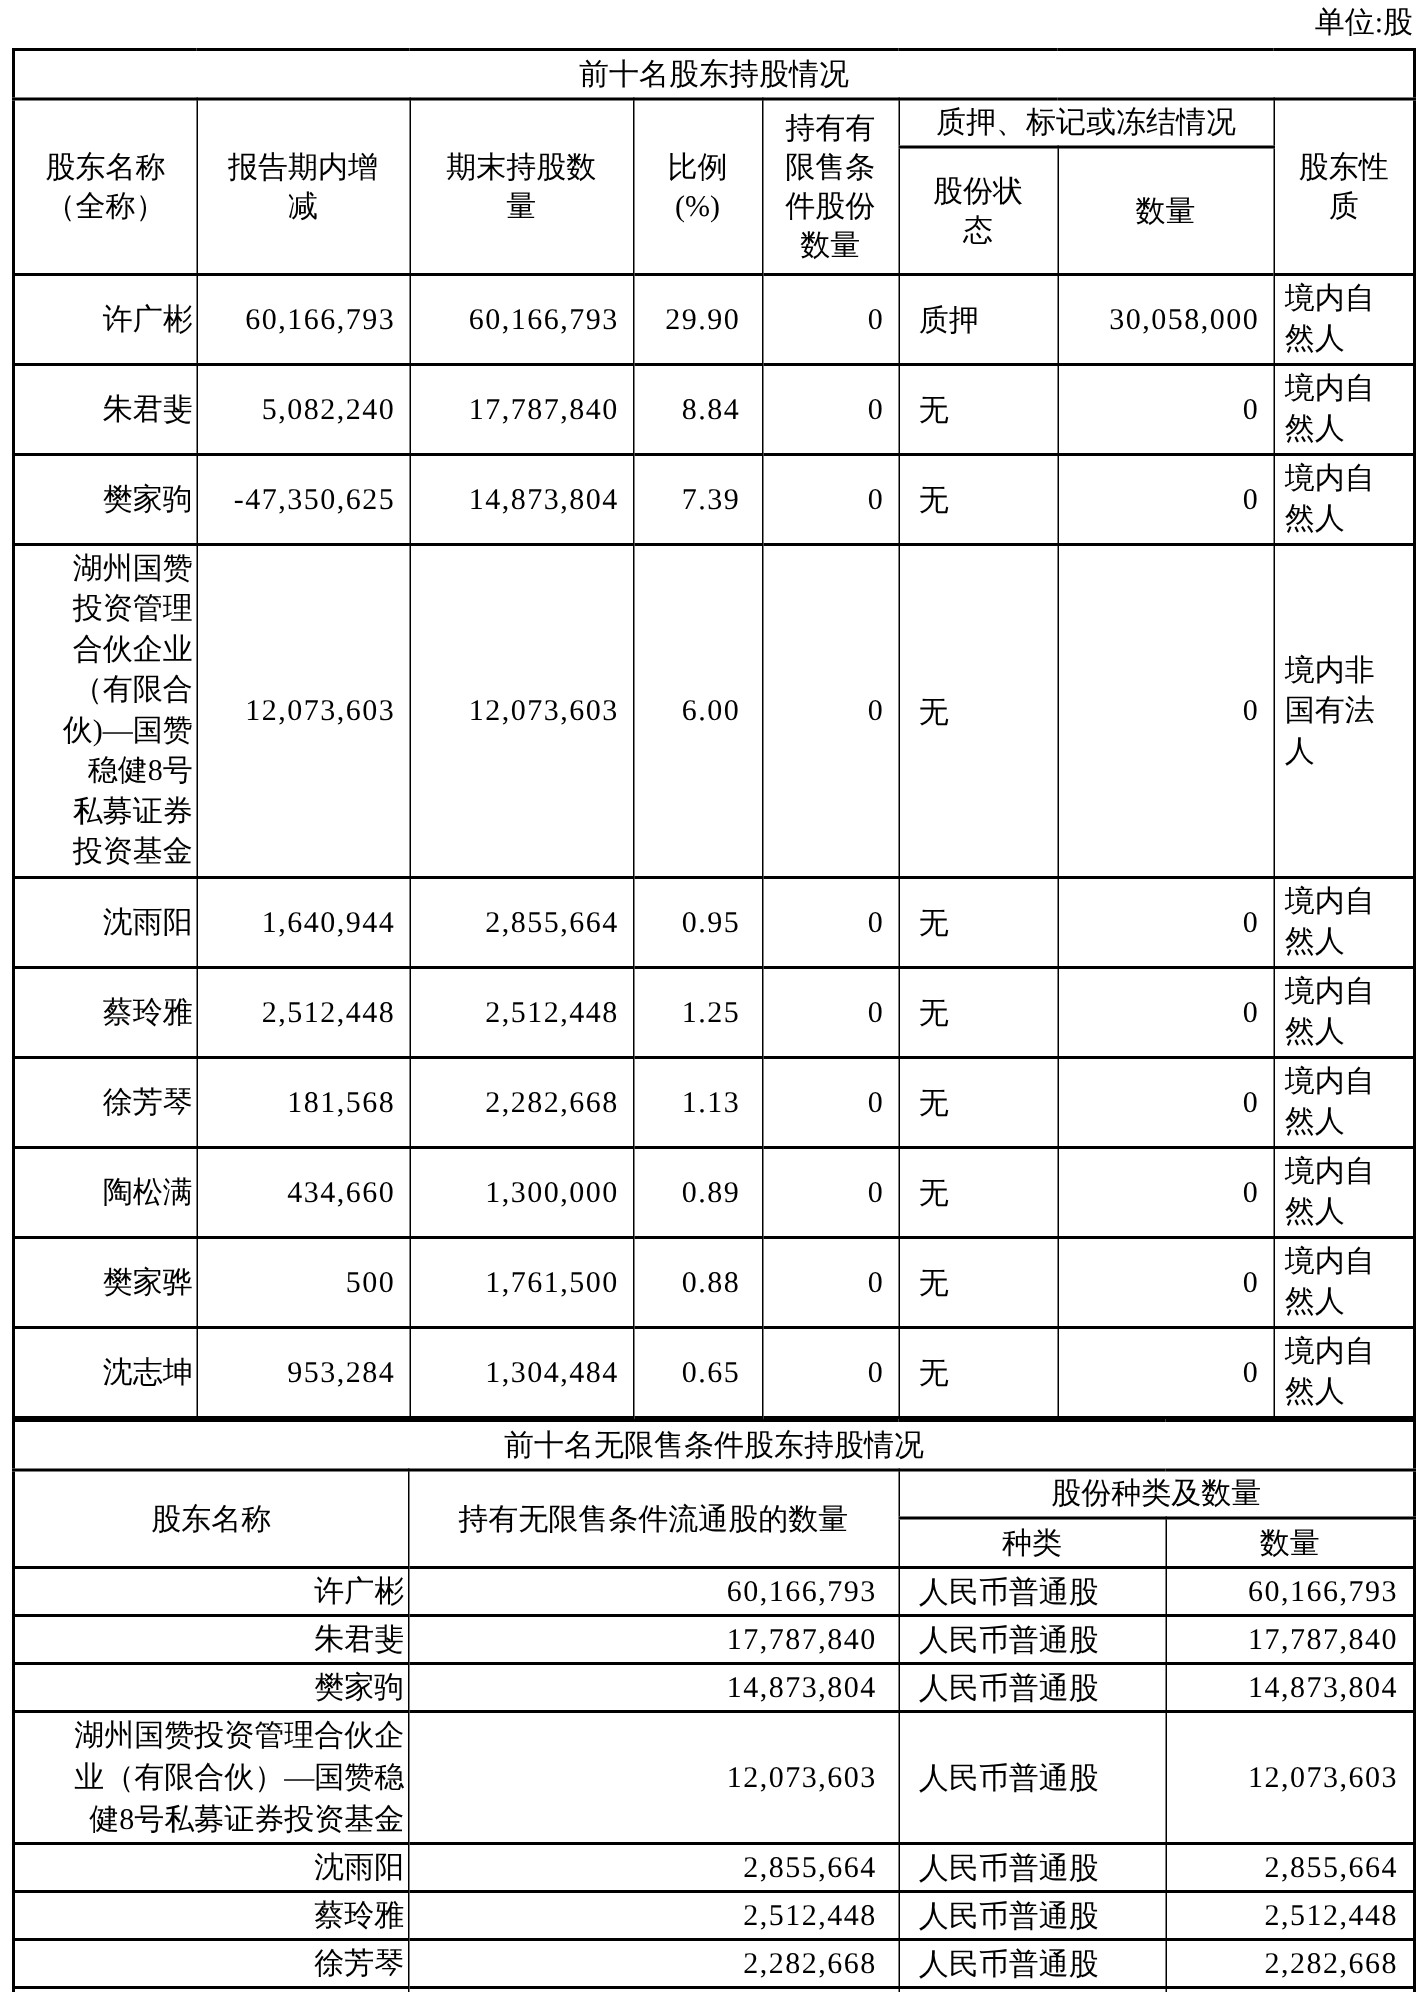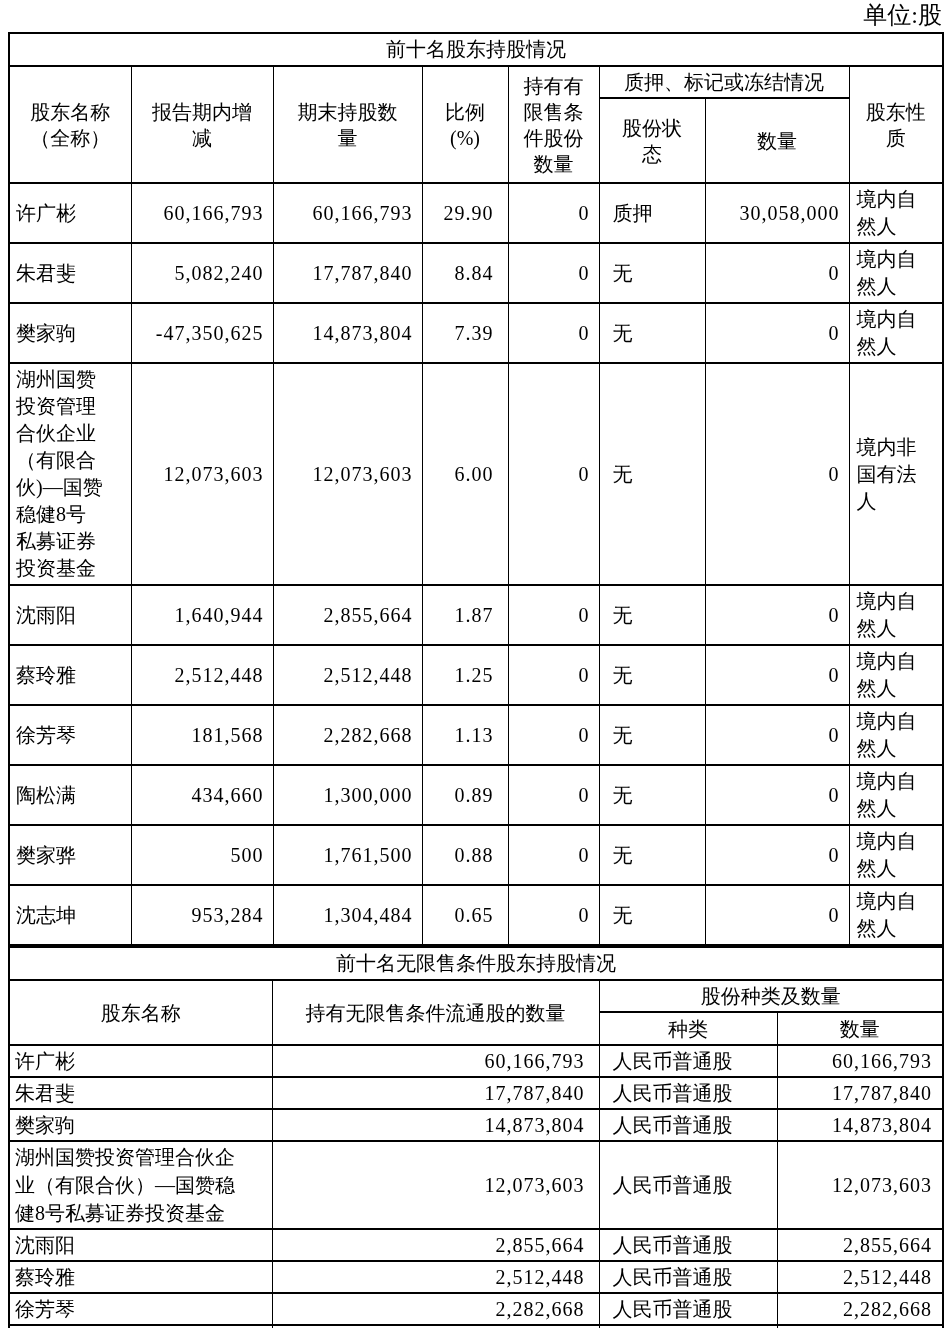--- a/index.html
+++ b/index.html
@@ -12,21 +12,21 @@
     color: #000000;
     font-family: "Liberation Serif", "DejaVu Serif", serif;
   }
   .page {
     padding: 2px 8px 0 8px;
     box-sizing: border-box;
     width: 950px;
   }
   .unit-line {
     text-align: right;
-    font-size: 24px;
+    font-size: 20px;
     line-height: 26px;
     margin: 0 0 4px 0;
   }
   table {
     border-collapse: collapse;
     table-layout: fixed;
     width: 934px;
     border: 2px solid #000;
   }
   td {
@@ -53,21 +53,21 @@
     padding: 2px 2px;
     font-family: Liberation Serif, serif;
   }
   #t1 tr.hdr-a { height: 28px; }
   #t1 tr.hdr-b { height: 85px; }
   #t2 tr.hdr-a { height: 31px; }
   #t2 tr.hdr-b { height: 33px; }
   #t1 tr.data { height: 57px; }
   #t2 tr.data { height: 29px; }
   td.c-name {
-    text-align: left;
+    text-align: right;
     white-space: pre-line;
     line-height: 27px;
     padding-left: 6px;
     padding-right: 2px;
   }
   td.c-num {
     text-align: right;
     padding-right: 9px;
     letter-spacing: 1px;
   }
@@ -188,21 +188,21 @@
     <td class="c-num">0</td>
     <td class="c-nature">境内非
 国有法
 人</td>
   </tr>
 
   <tr class="data">
     <td class="c-name">沈雨阳</td>
     <td class="c-num">1,640,944</td>
     <td class="c-num">2,855,664</td>
-    <td class="c-ratio">1.87</td>
+    <td class="c-ratio">0.95</td>
     <td class="c-num">0</td>
     <td class="c-center">无</td>
     <td class="c-num">0</td>
     <td class="c-nature">境内自
 然人</td>
   </tr>
 
   <tr class="data">
     <td class="c-name">蔡玲雅</td>
     <td class="c-num">2,512,448</td>

